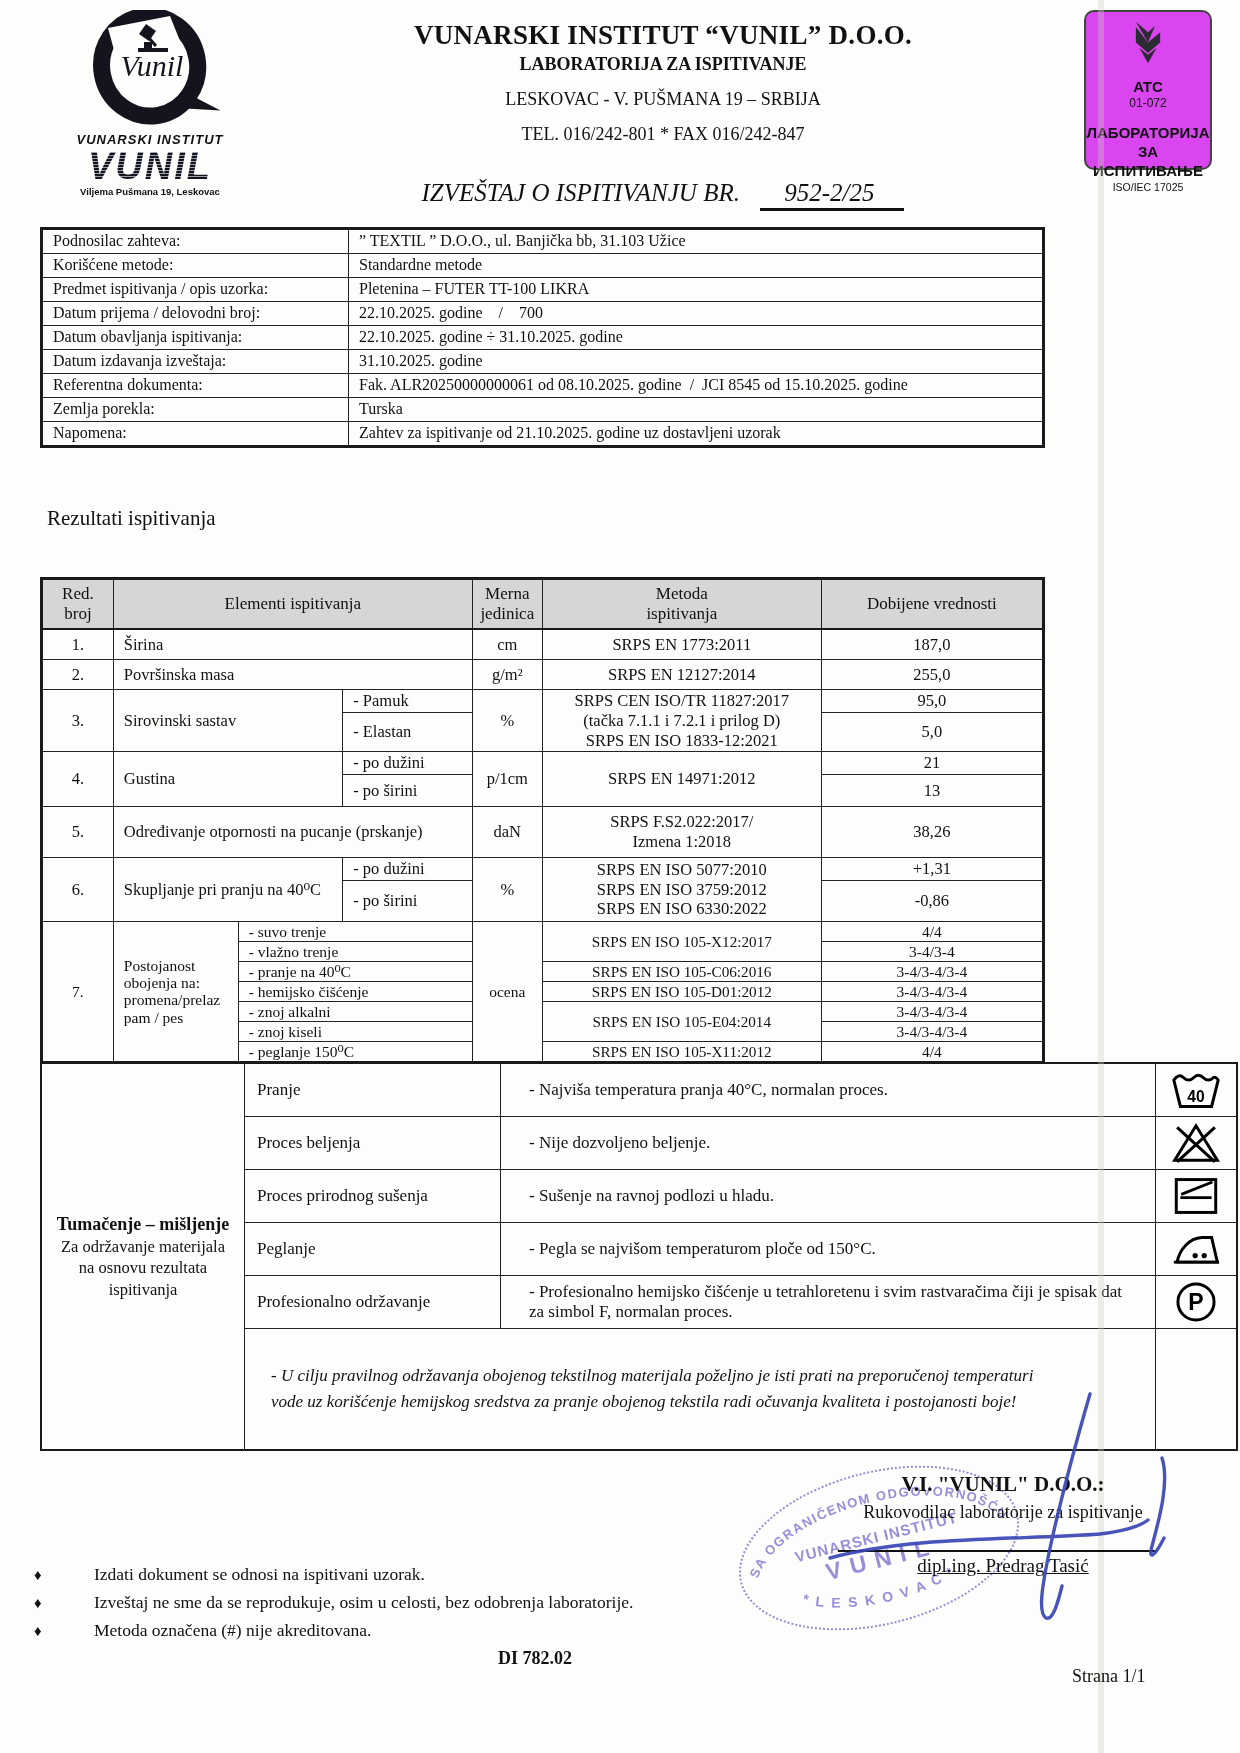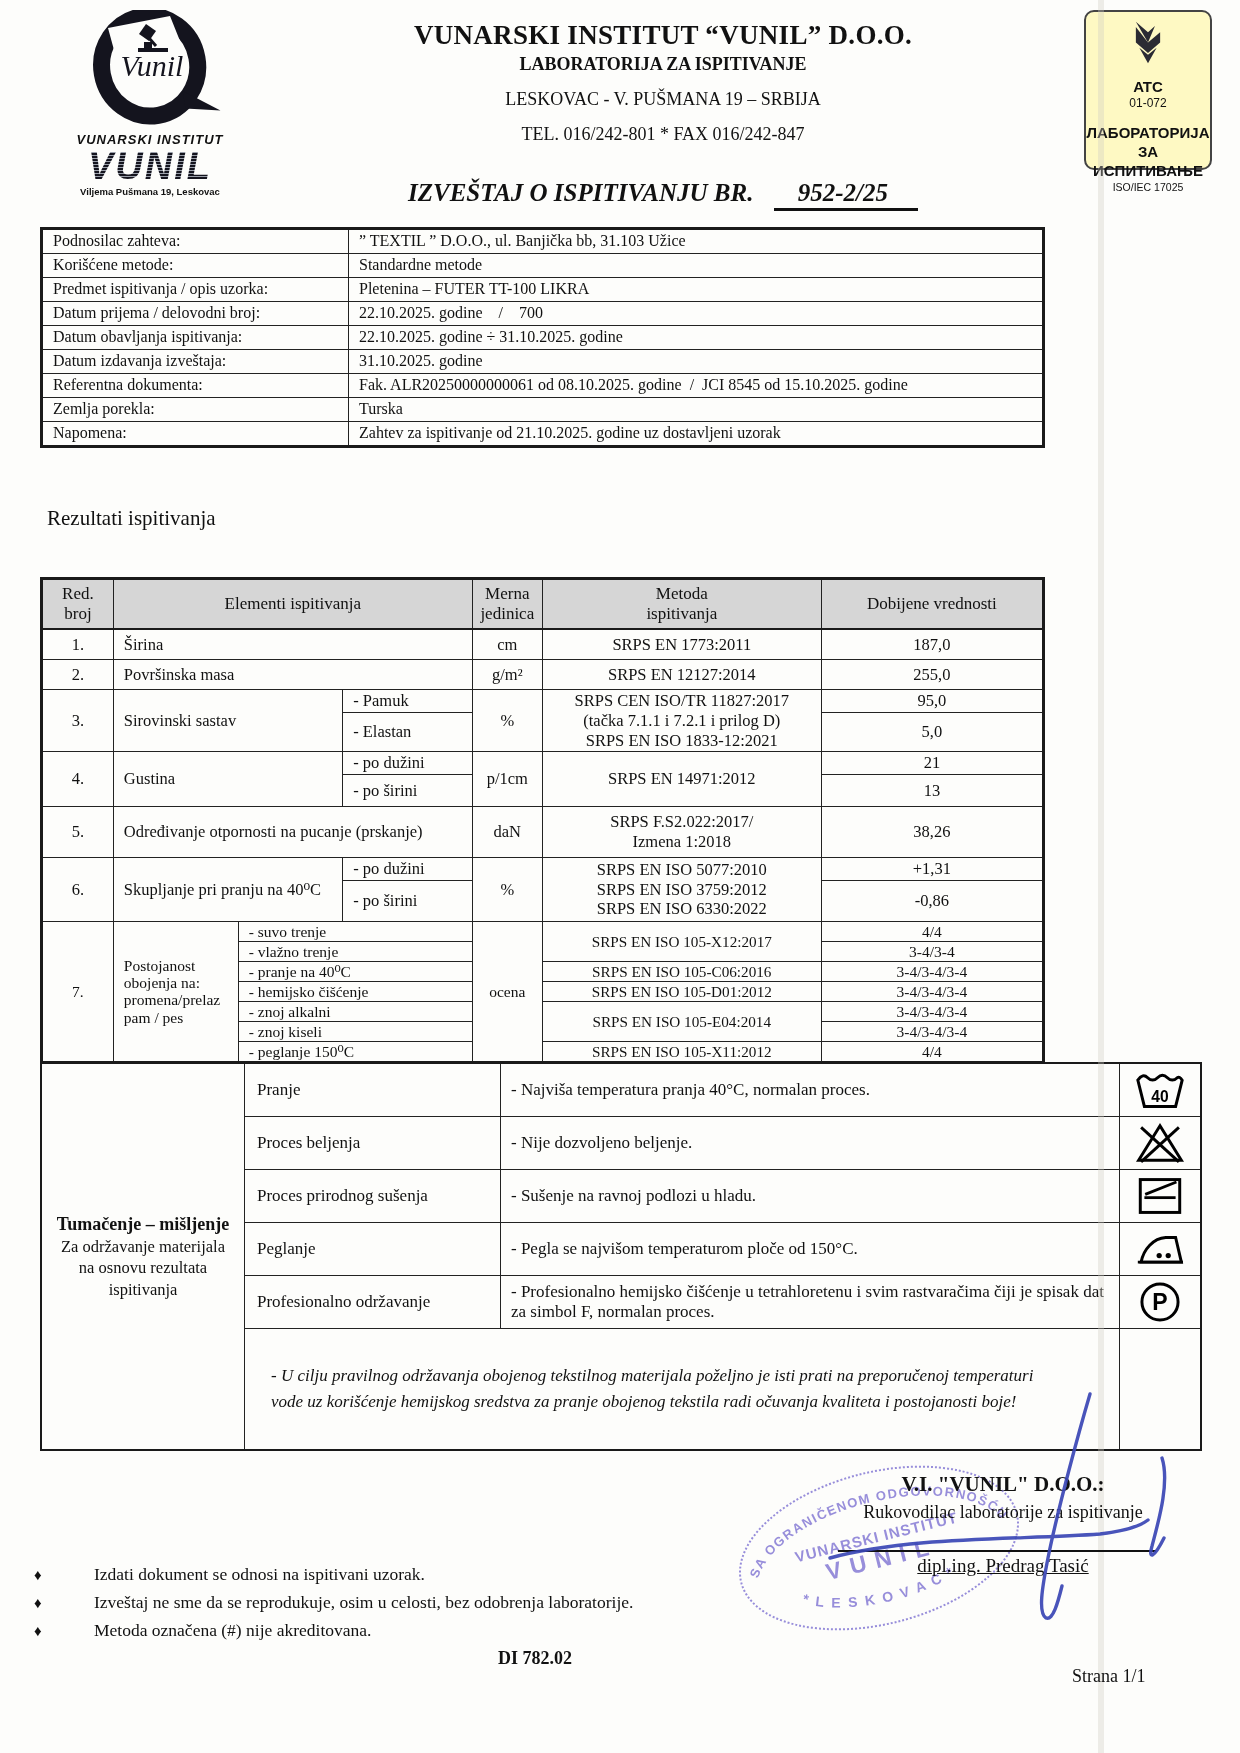--- a/index.html
+++ b/index.html
@@ -20,26 +20,26 @@
     font-size:38px; font-weight:bold; font-style:italic; line-height:1; letter-spacing:2px;
     background:repeating-linear-gradient(0deg,#14141e 0 2px,#9ba0ab 2px 3px);
     -webkit-background-clip:text; background-clip:text; color:transparent;
   }
   .logo-addr { font-size:9.5px; font-weight:bold; margin-top:1px; }
 
   .center-block { flex:1; text-align:center; padding-top:10px; }
   .org-name { font-size:27px; font-weight:bold; letter-spacing:.3px; }
   .org-sub1 { font-size:18px; font-weight:bold; margin-top:3px; }
   .org-sub2, .org-sub3 { font-size:18px; margin-top:14px; }
-  .report-line { margin-top:34px; font-size:25px; font-weight:bold; font-style:italic; white-space:nowrap; }
+  .report-line { margin-top:34px; font-size:25px; font-weight:normal; font-style:italic; white-space:nowrap; }
   .report-number { display:inline-block; border-bottom:3px solid #111; padding:0 30px 1px 24px; margin-left:14px; }
 
   .badge-col { width:150px; display:flex; justify-content:flex-end; }
   .atc-badge { width:128px; height:160px; border:2px solid #444; border-radius:10px;
-    text-align:center; font-family:"Liberation Sans",sans-serif; padding-top:8px; box-sizing:border-box; background:#fef9c3; }
+    text-align:center; font-family:"Liberation Sans",sans-serif; padding-top:8px; box-sizing:border-box; background:#d946ef; }
   .atc-label { font-size:15px; font-weight:bold; margin-top:2px; }
   .atc-code { font-size:12px; margin-top:1px; }
   .atc-lab { font-size:15px; font-weight:bold; margin-top:14px; line-height:1.25; }
   .atc-iso { font-size:10.5px; margin-top:1px; }
 
   
   table { border-collapse:collapse; }
   .info-table { width:1005px; margin:16px 0 0 40px; border:3px solid #1a1a1a; }
   .info-table td { border:1.4px solid #222; padding:2px 10px 3px; font-size:16px; vertical-align:middle; }
   .info-label { width:285px; }
@@ -56,21 +56,21 @@
   .h27 { height:27px; } .h36 { height:36px; } .h29 { height:29px; } .h48 { height:48px; } .h38 { height:38px; }
   .r7 td { font-size:15.5px; padding:0 6px; height:19px; line-height:1.12; }
   .r7 .method-cell { font-size:15.2px; }
 
   
   .interp-table { margin:-2px 0 0 40px; border:2.5px solid #1a1a1a; }
   .interp-table td { border:1.6px solid #222; vertical-align:middle; }
   .interp-head { width:200px; text-align:center; font-size:16.5px; line-height:1.3; }
   .ih-title { font-weight:bold; font-size:18px; }
   .interp-label { width:235px; font-size:17px; padding:2px 8px 2px 12px; height:48px; }
-  .interp-desc { width:598px; font-size:17px; padding:2px 10px; }
+  .interp-desc { width:598px; font-size:17px; padding:2px 28px; }
   .interp-sym { width:80px; text-align:center; padding:1px 0; }
   .interp-sym svg { display:block; margin:0 auto; }
   .interp-note { font-style:italic; font-size:17px; padding:6px 26px !important; height:108px; line-height:1.55; }
   .no-border { border:none !important; background:transparent; }
 
   
   .bottom-area { position:absolute; left:0; top:1360px; width:1240px; height:393px; }
   .stamp-wrap { position:absolute; left:728px; top:104px; width:302px; height:168px;
     transform:rotate(-14deg); opacity:.88; }
   .sig-block { position:absolute; left:838px; top:112px; width:330px; text-align:center; }

